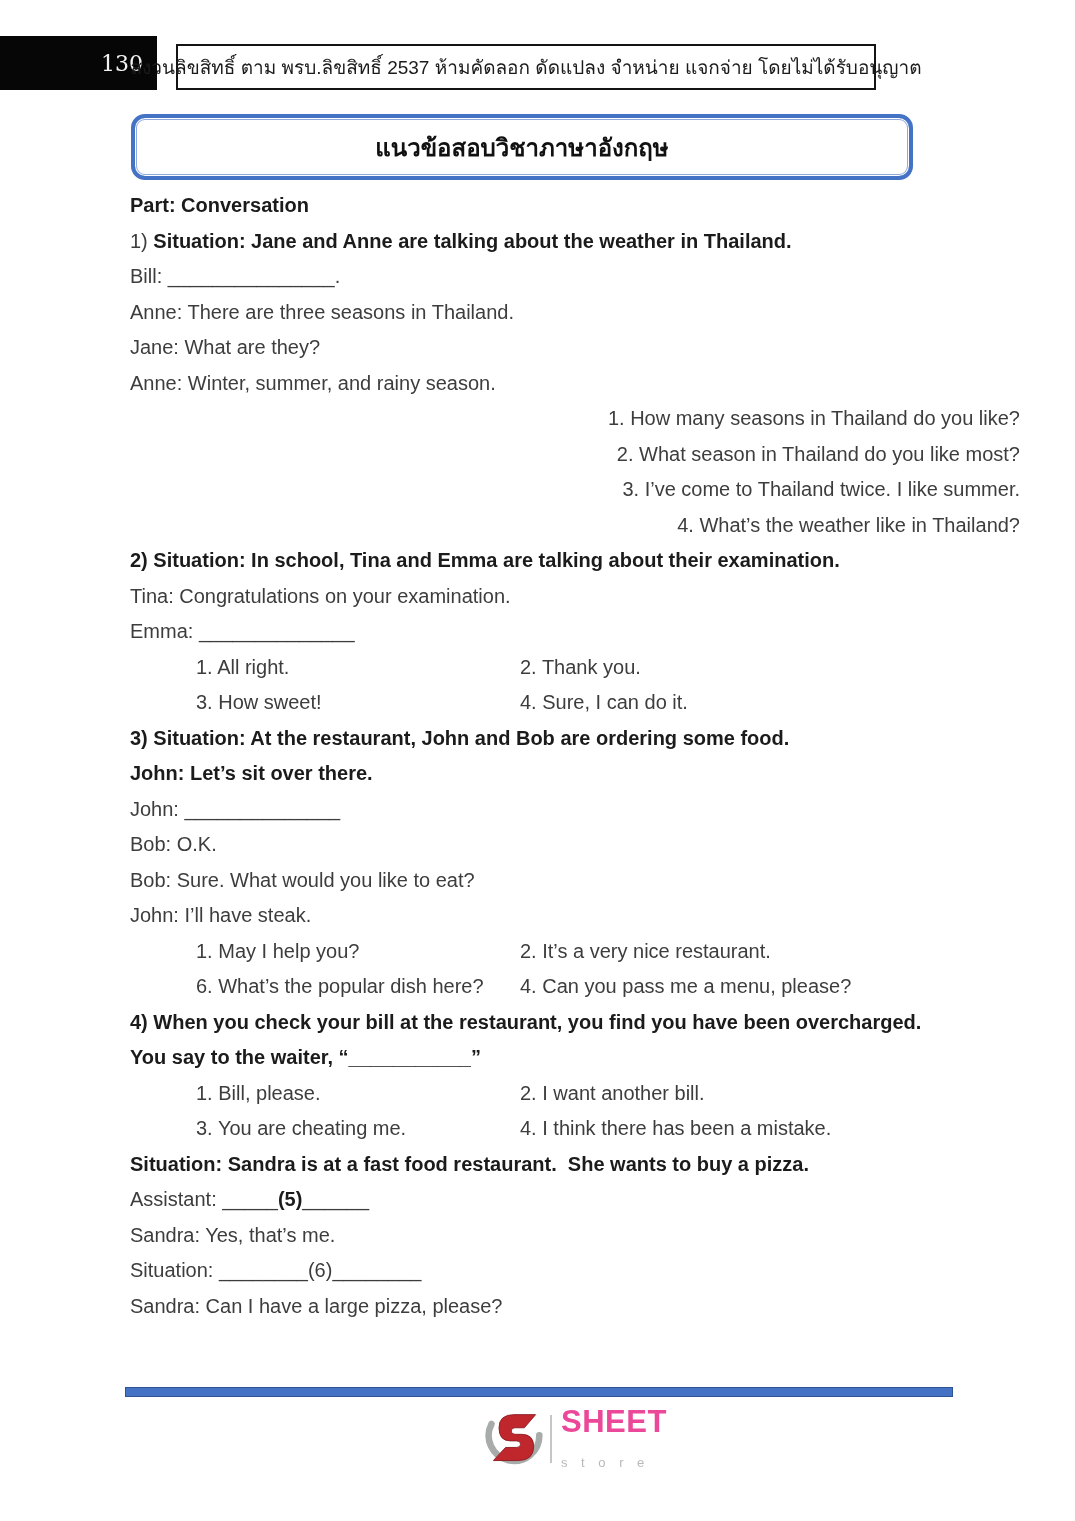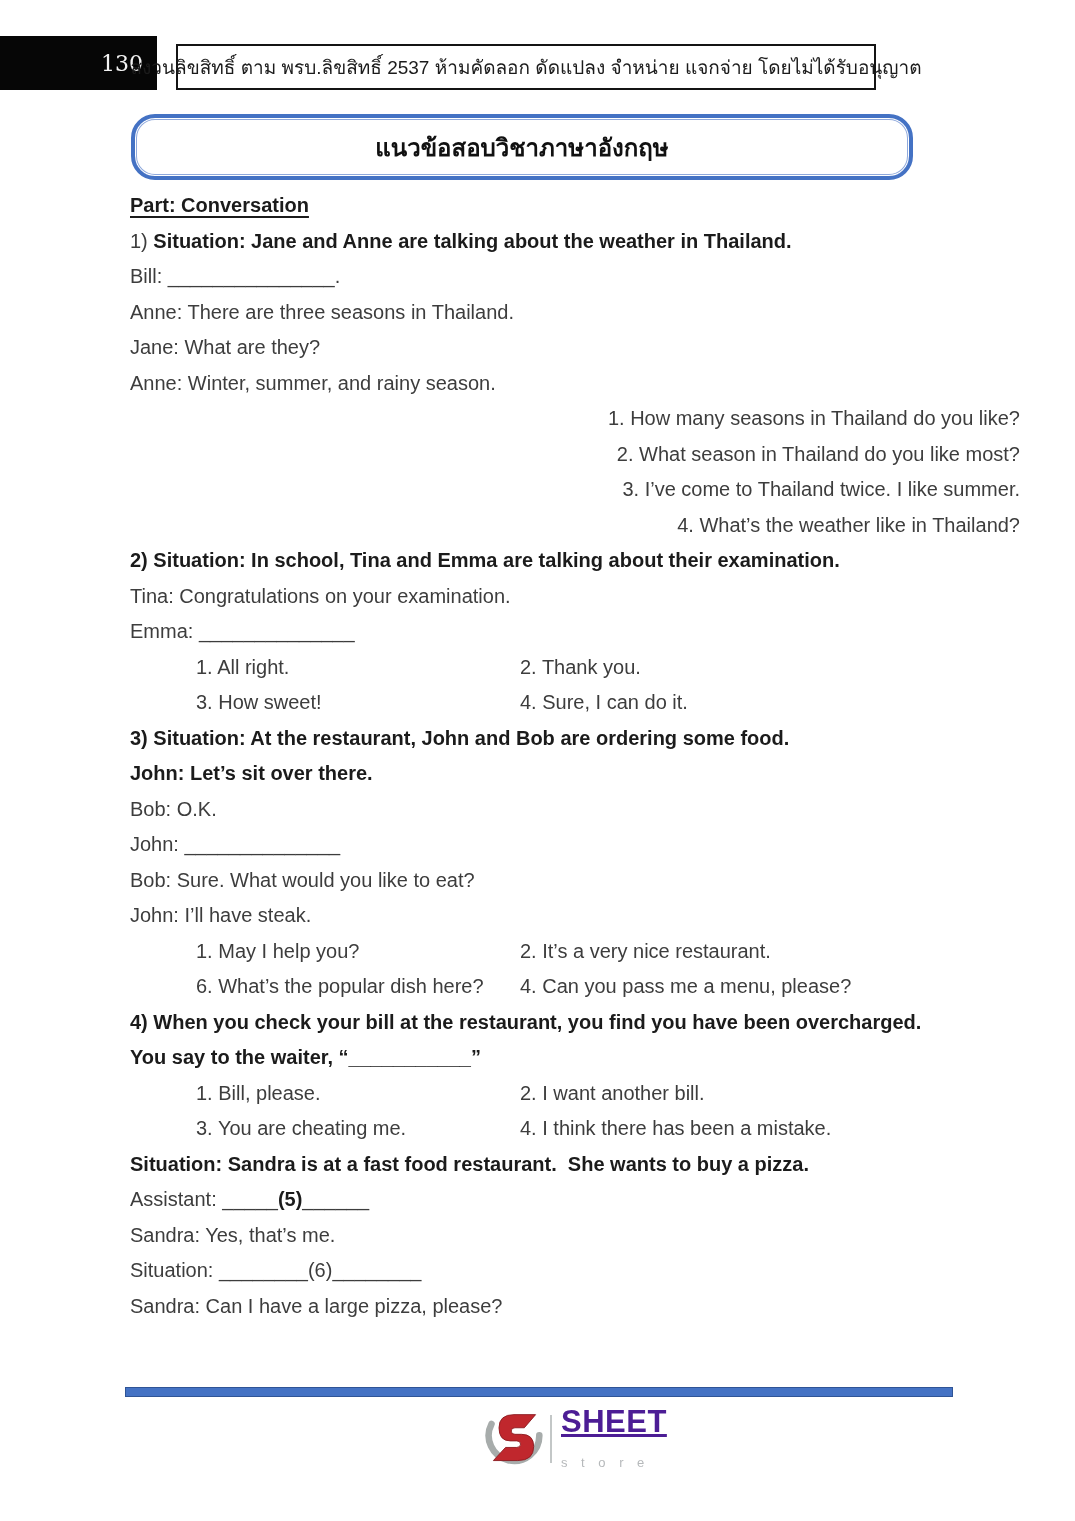--- a/index.html
+++ b/index.html
@@ -23,52 +23,52 @@
   .copyright{
     position:absolute;left:176px;top:44px;width:700px;height:46px;
     border:2px solid #141414;box-sizing:border-box;
     display:flex;align-items:center;justify-content:center;
     font-size:19px;color:#1b1b1b;white-space:nowrap;
   }
 
   
   .titlebox{
     position:absolute;left:131px;top:114px;width:782px;height:66px;
-    border:4px solid #4472c4;border-radius:24px;box-sizing:border-box;
+    border:4px solid #4472c4;border-radius:14px;box-sizing:border-box;
     box-shadow:inset 0 0 0 1px #ffffff, inset 0 0 0 2px #8fa9dc;
     display:flex;align-items:center;justify-content:center;
     font-size:24px;font-weight:bold;color:#111111;
   }
 
   
   .content{position:absolute;left:130px;top:188px;width:890px;}
   .line{
     font-size:20px;line-height:35.5px;min-height:35.5px;
     color:#3d3d3d;white-space:pre-wrap;
   }
   .bold{font-weight:bold;color:#1b1b1b;}
-  .u{text-decoration:underline;text-underline-offset:4px;}
+  .u{text-underline-offset:4px;}
   .indent{padding-left:66px;text-align:right;}
   .cols{display:flex;}
   .c1{box-sizing:border-box;padding-left:66px;width:390px;flex:none;}
   .c2{flex:1;}
 
   
   .footer-bar{
     position:absolute;left:125px;top:1387px;width:828px;height:10px;
     background:#4472c4;border:1px solid #2f5496;box-sizing:border-box;
   }
   .brand{
     position:absolute;left:484px;top:1408px;height:62px;
     display:flex;align-items:center;
   }
   .brand-divider{width:2px;height:48px;background:#c3c7c7;margin:0 9px 0 6px;}
   .brand-text{display:flex;flex-direction:column;justify-content:center;}
   .brand-name{
-    font-size:31px;font-weight:bold;color:#4c1d95;line-height:28px;letter-spacing:0.5px;text-decoration:underline;
+    font-size:31px;font-weight:bold;color:#ec4899;line-height:28px;letter-spacing:0.5px;
   }
   .brand-sub{
     font-size:13px;color:#b6b9bb;letter-spacing:5px;line-height:14px;margin-top:20px;
   }
 </style>
 </head>
 <body>
 
 <div class="page">
 
@@ -101,22 +101,22 @@
     <div class="line indent">4. What’s the weather like in Thailand?</div>
 
     <div class="line bold">2) Situation: In school, Tina and Emma are talking about their examination.</div>
     <div class="line">Tina: Congratulations on your examination.</div>
     <div class="line">Emma: ______________</div>
     <div class="line cols"><span class="c1">1. All right.</span><span class="c2">2. Thank you.</span></div>
     <div class="line cols"><span class="c1">3. How sweet!</span><span class="c2">4. Sure, I can do it.</span></div>
 
     <div class="line bold">3) Situation: At the restaurant, John and Bob are ordering some food.</div>
     <div class="line bold">John: Let’s sit over there.</div>
+    <div class="line">John: ______________</div>
     <div class="line">Bob: O.K.</div>
-    <div class="line">John: ______________</div>
     <div class="line">Bob: Sure. What would you like to eat?</div>
     <div class="line">John: I’ll have steak.</div>
     <div class="line cols"><span class="c1">1. May I help you?</span><span class="c2">2. It’s a very nice restaurant.</span></div>
     <div class="line cols"><span class="c1">6. What’s the popular dish here?</span><span class="c2">4. Can you pass me a menu, please?</span></div>
 
     <div class="line bold">4) When you check your bill at the restaurant, you find you have been overcharged.</div>
     <div class="line bold">You say to the waiter, “___________”</div>
     <div class="line cols"><span class="c1">1. Bill, please.</span><span class="c2">2. I want another bill.</span></div>
     <div class="line cols"><span class="c1">3. You are cheating me.</span><span class="c2">4. I think there has been a mistake.</span></div>
 

